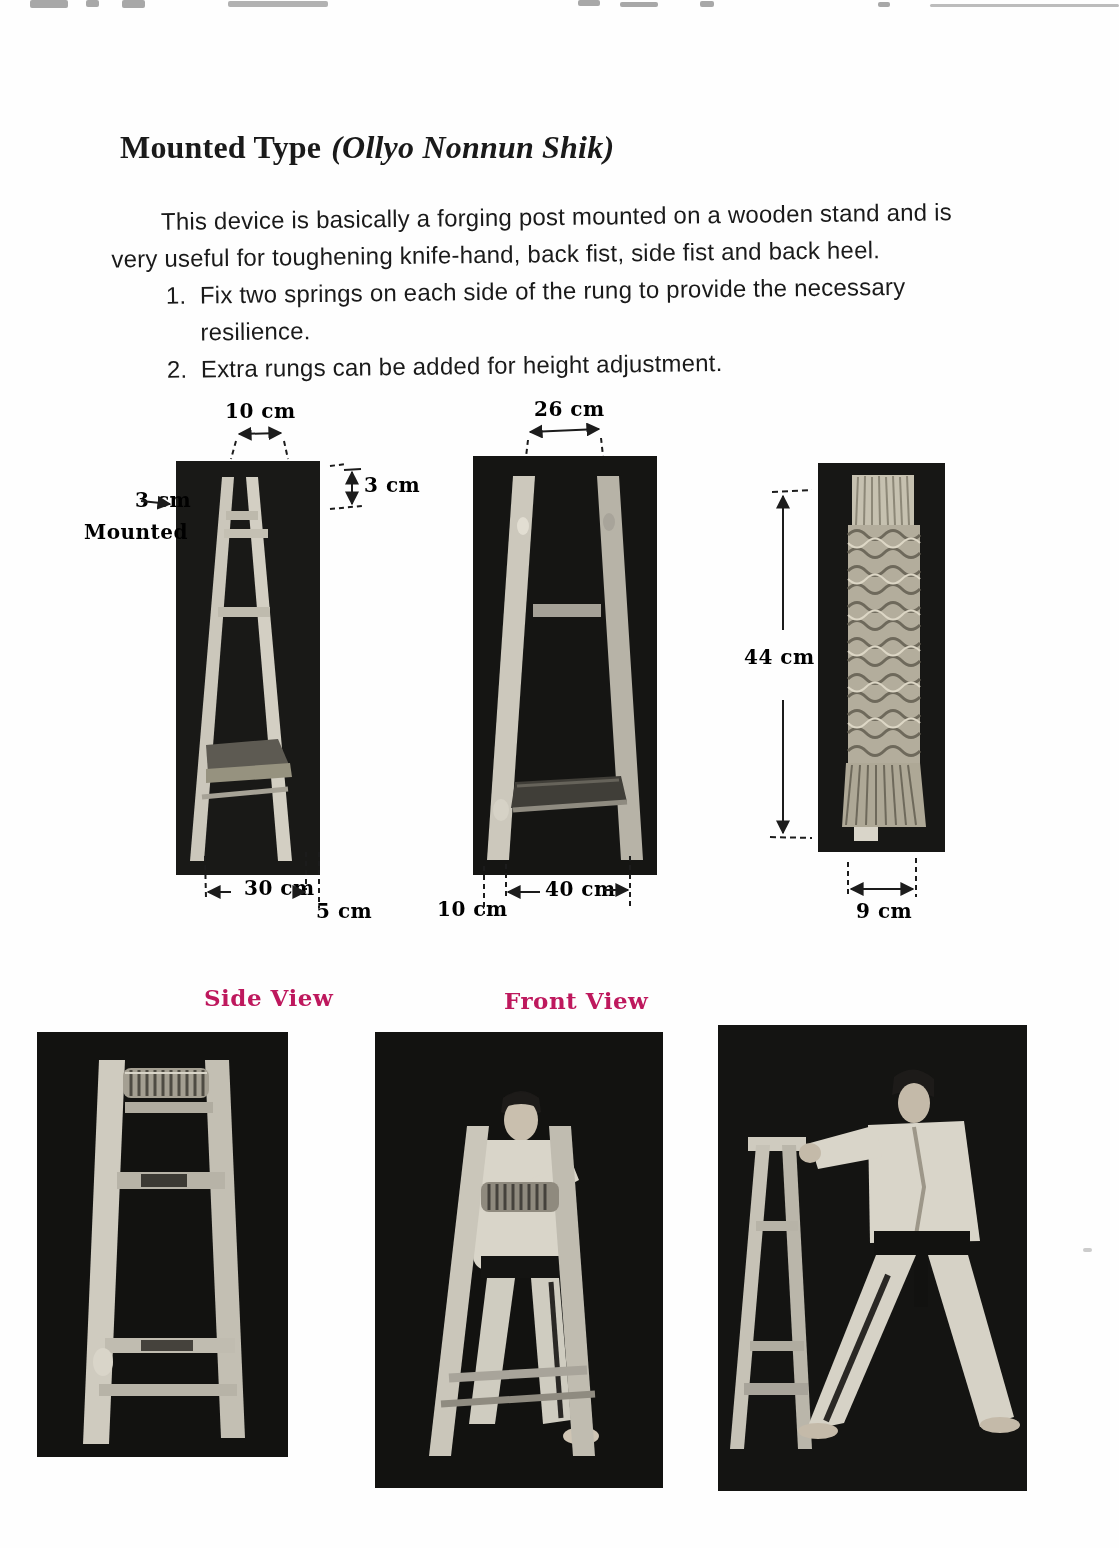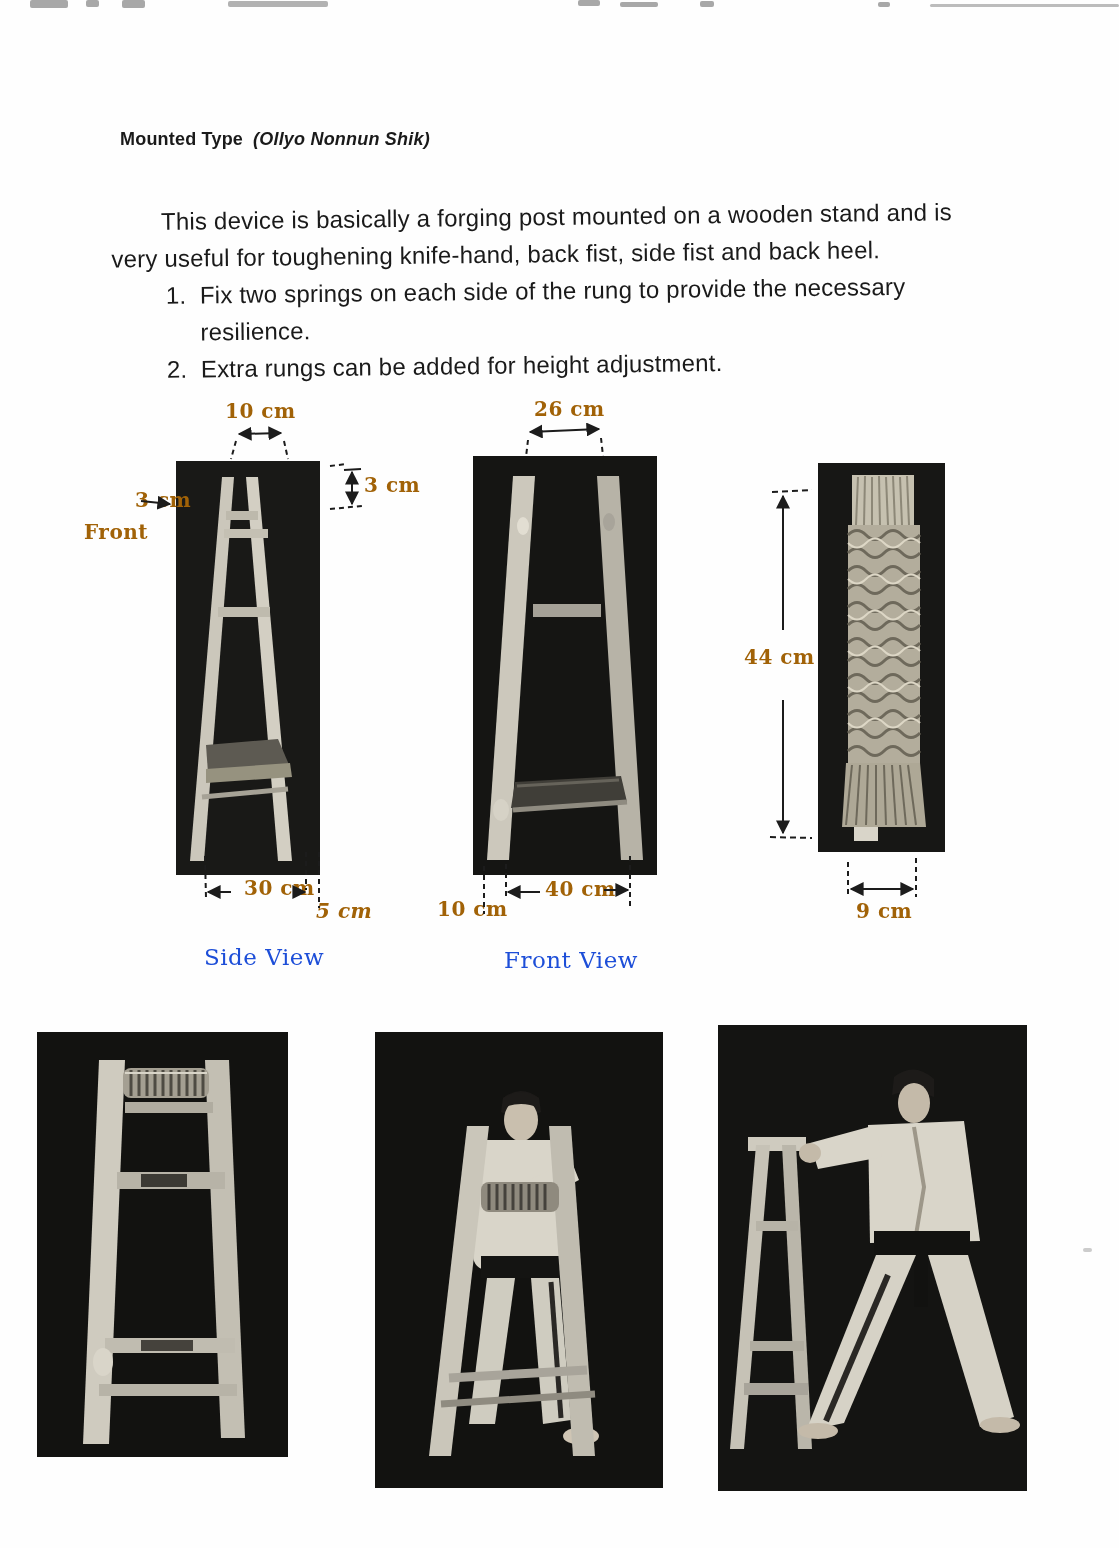--- a/index.html
+++ b/index.html
@@ -4,36 +4,36 @@
 <style>
   html,body{margin:0;padding:0;background:#ffffff;}
   .page{
     position:relative;width:1119px;height:1548px;background:#fefefe;
     font-family:"Liberation Sans",sans-serif;color:#1a1a1a;overflow:hidden;
   }
   .abs{position:absolute;}
   
   .artifact{position:absolute;background:#a8a8a8;border-radius:2px;}
   
-  .title{left:120px;top:129px;font-size:18px;font-weight:bold;letter-spacing:.2px;white-space:nowrap;}
+  .title{left:120px;top:129px;font-size:32px;font-weight:bold;letter-spacing:.2px;white-space:nowrap;font-family:Liberation Serif, serif;}
   .title .sub{font-style:italic;font-weight:600;margin-left:10px;}
   
   .textblock{left:0;top:0;width:1119px;transform:rotate(-0.7deg);transform-origin:560px 300px;}
   .para{position:absolute;left:112px;top:174px;width:858px;font-size:24px;line-height:37px;
         text-indent:50px;letter-spacing:.2px;}
   .li{position:absolute;font-size:24px;line-height:37px;letter-spacing:.2px;}
   .li .num{position:absolute;left:0;top:0;}
   .li .txt{display:block;margin-left:34px;width:772px;}
   .li1{left:166px;top:272px;}
   .li2{left:166px;top:346px;}
   
   .dim{position:absolute;font-family:"DejaVu Serif",serif;font-weight:bold;font-size:20px;
-       color:#a16207;white-space:nowrap;letter-spacing:.5px;}
-  .cap{position:absolute;font-family:"DejaVu Serif",serif;font-weight:normal;font-size:23px;
-       color:#1d4ed8;white-space:nowrap;letter-spacing:.5px;}
+       color:#000000;white-space:nowrap;letter-spacing:.5px;}
+  .cap{position:absolute;font-family:"DejaVu Serif",serif;font-weight:bold;font-size:23px;
+       color:#be185d;white-space:nowrap;letter-spacing:.5px;margin-top:40px;}
   
   .photo{position:absolute;background:#161614;overflow:hidden;}
   .photo svg{display:block;}
   .overlay{position:absolute;left:0;top:390px;pointer-events:none;}
 </style>
 </head>
 <body>
 
 <div class="page">
 
@@ -142,23 +142,23 @@
         <line x1="82" y1="302" x2="88" y2="362"></line>
           <line x1="90" y1="302" x2="98" y2="362"></line>
       </g>
       <rect x="36" y="364" width="24" height="14" fill="#d9d5c9"></rect>
     </svg>
   </div>
 
   <span class="dim" style="left:225px;top:399px;">10 cm</span>
   <span class="dim" style="left:364px;top:473px;">3 cm</span>
   <span class="dim" style="left:91px;top:488px;margin-left:44px;">3 cm</span>
-  <span class="dim" style="left:84px;top:520px;">Front</span>
+  <span class="dim" style="left:84px;top:520px;">Mounted</span>
   <span class="dim" style="left:244px;top:876px;">30 cm</span>
-  <span class="dim" style="left:316px;top:899px;font-style:italic;">5 cm</span>
+  <span class="dim" style="left:316px;top:899px;">5 cm</span>
   <span class="dim" style="left:534px;top:397px;text-align:center;">26 cm</span>
   <span class="dim" style="left:545px;top:877px;">40 cm</span>
   <span class="dim" style="left:437px;top:897px;">10 cm</span>
   <span class="dim" style="left:744px;top:645px;">44 cm</span>
   <span class="dim" style="left:856px;top:899px;">9 cm</span>
 
   <span class="cap" style="left:204px;top:944px;">Side View</span>
   <span class="cap" style="left:504px;top:947px;">Front View</span>
 
   <svg class="overlay" width="1119" height="620" viewBox="0 390 1119 620">

